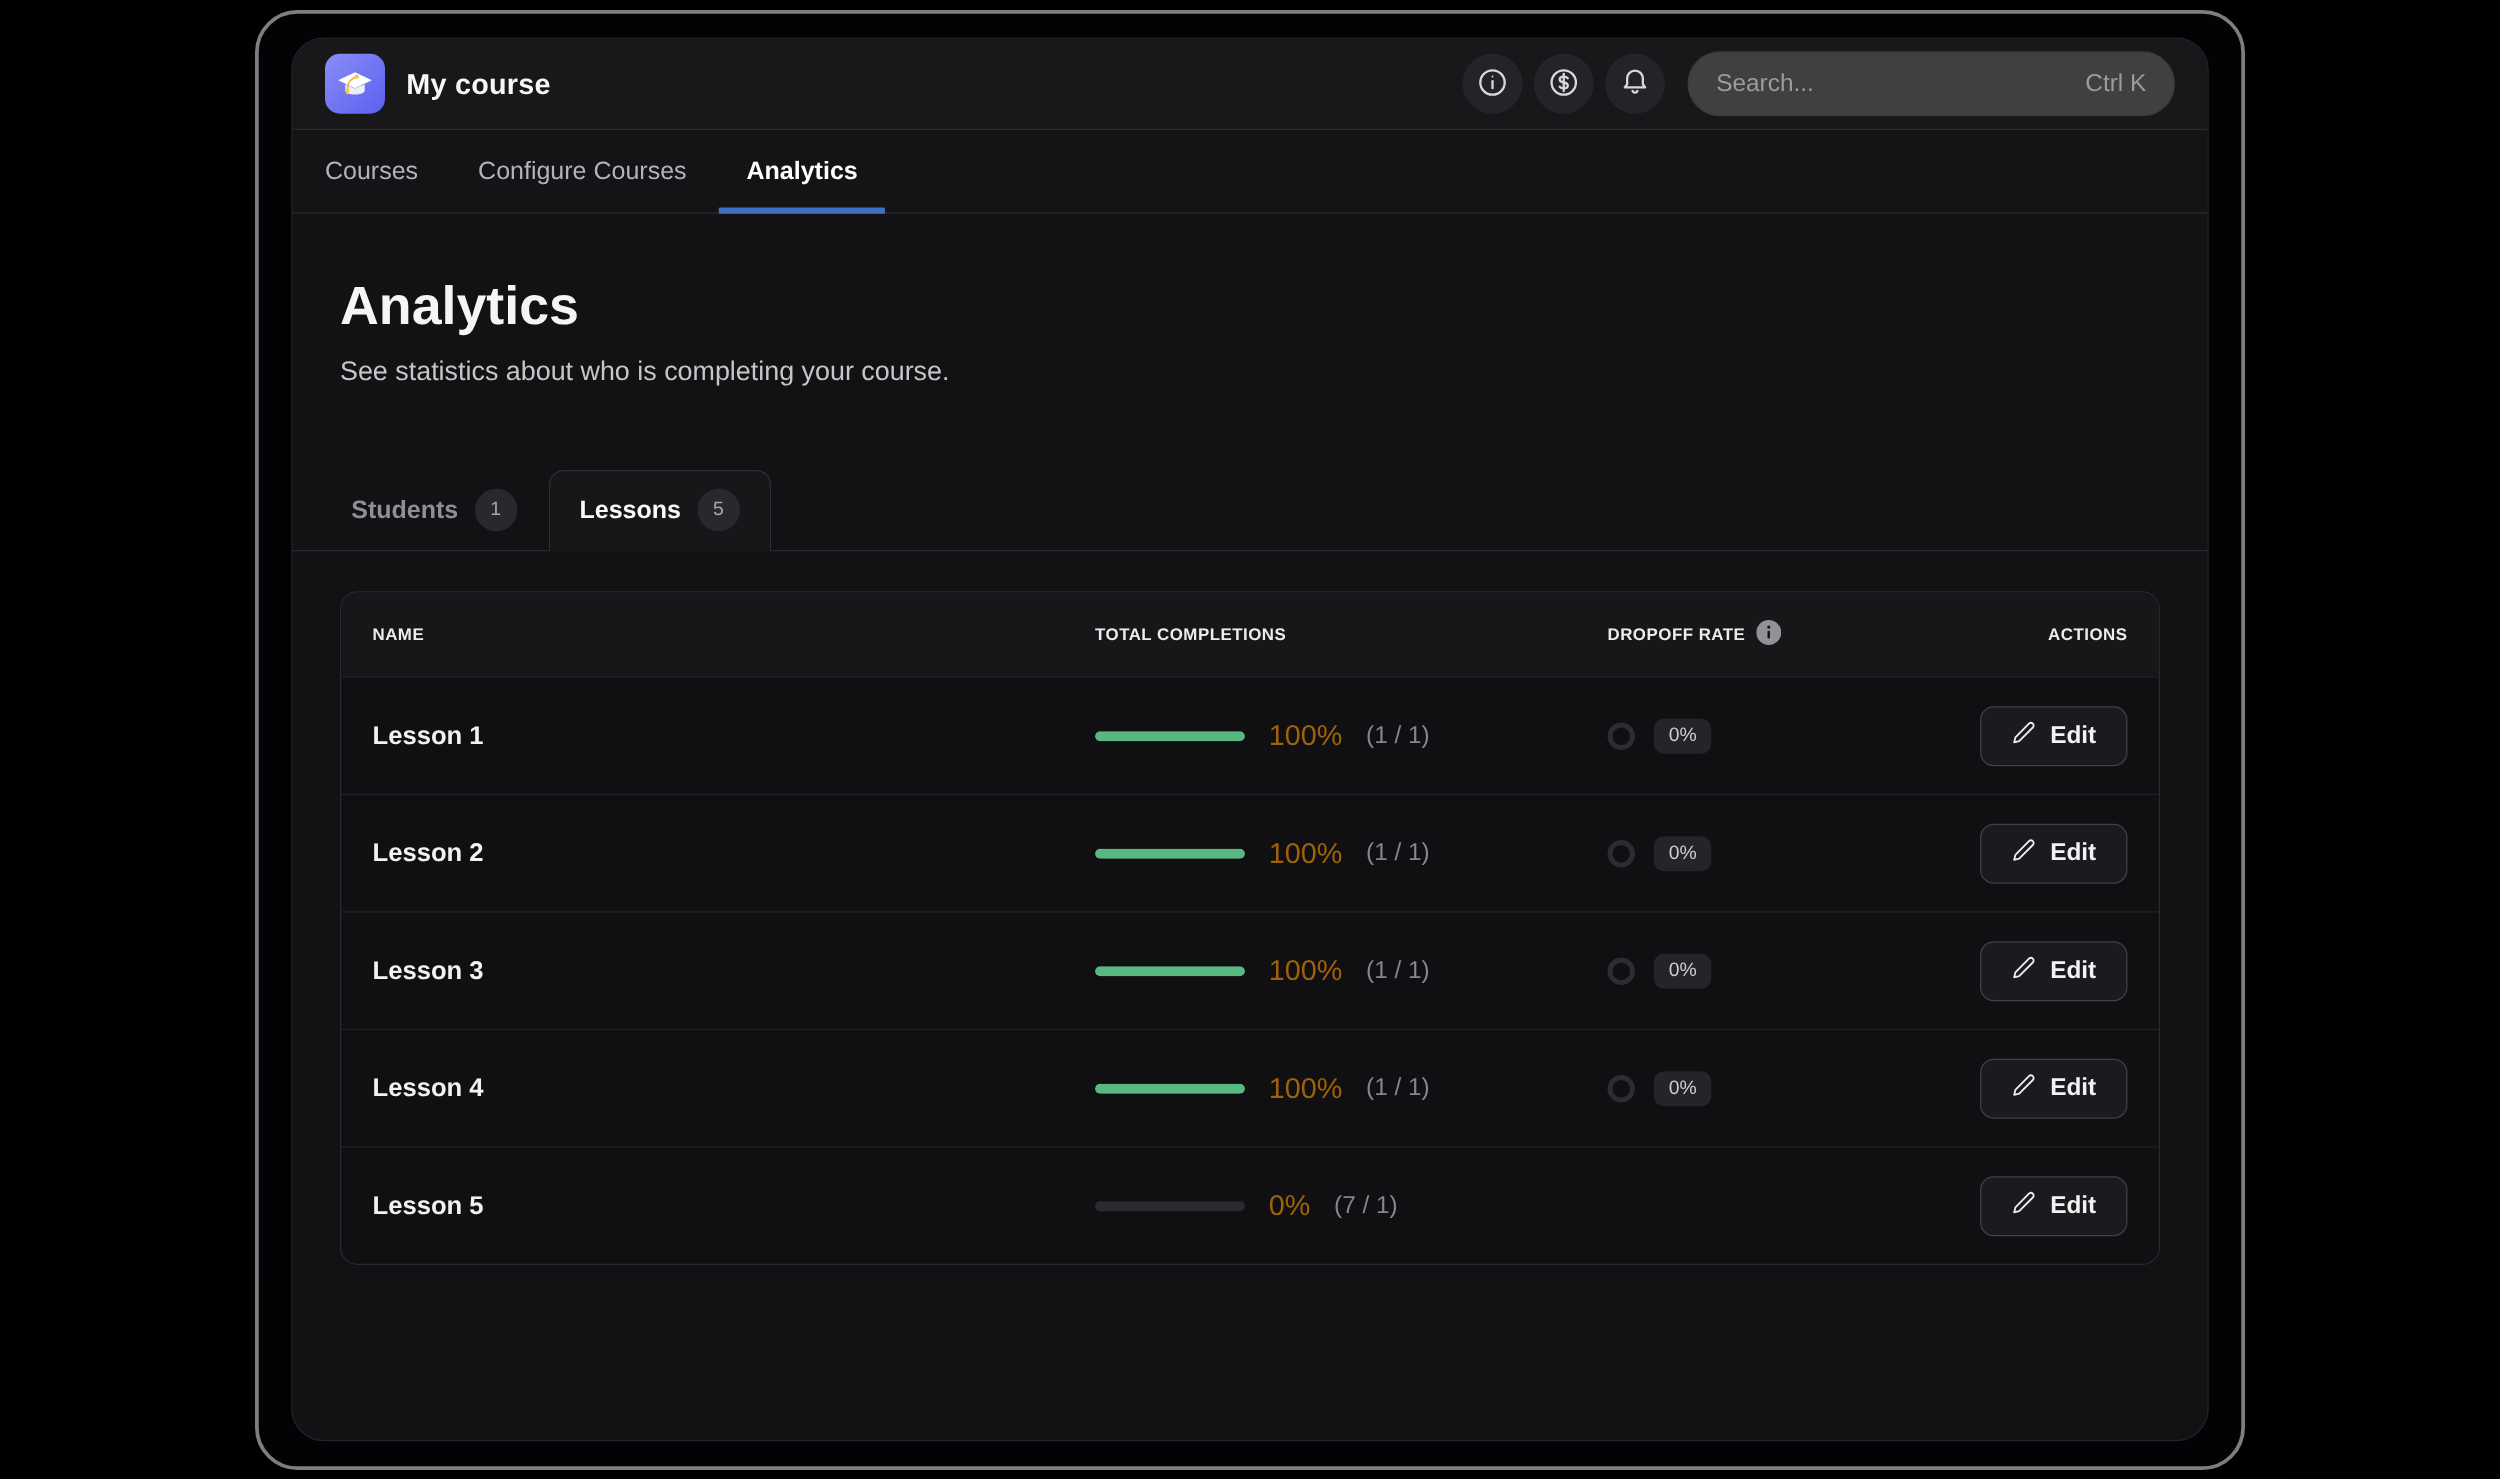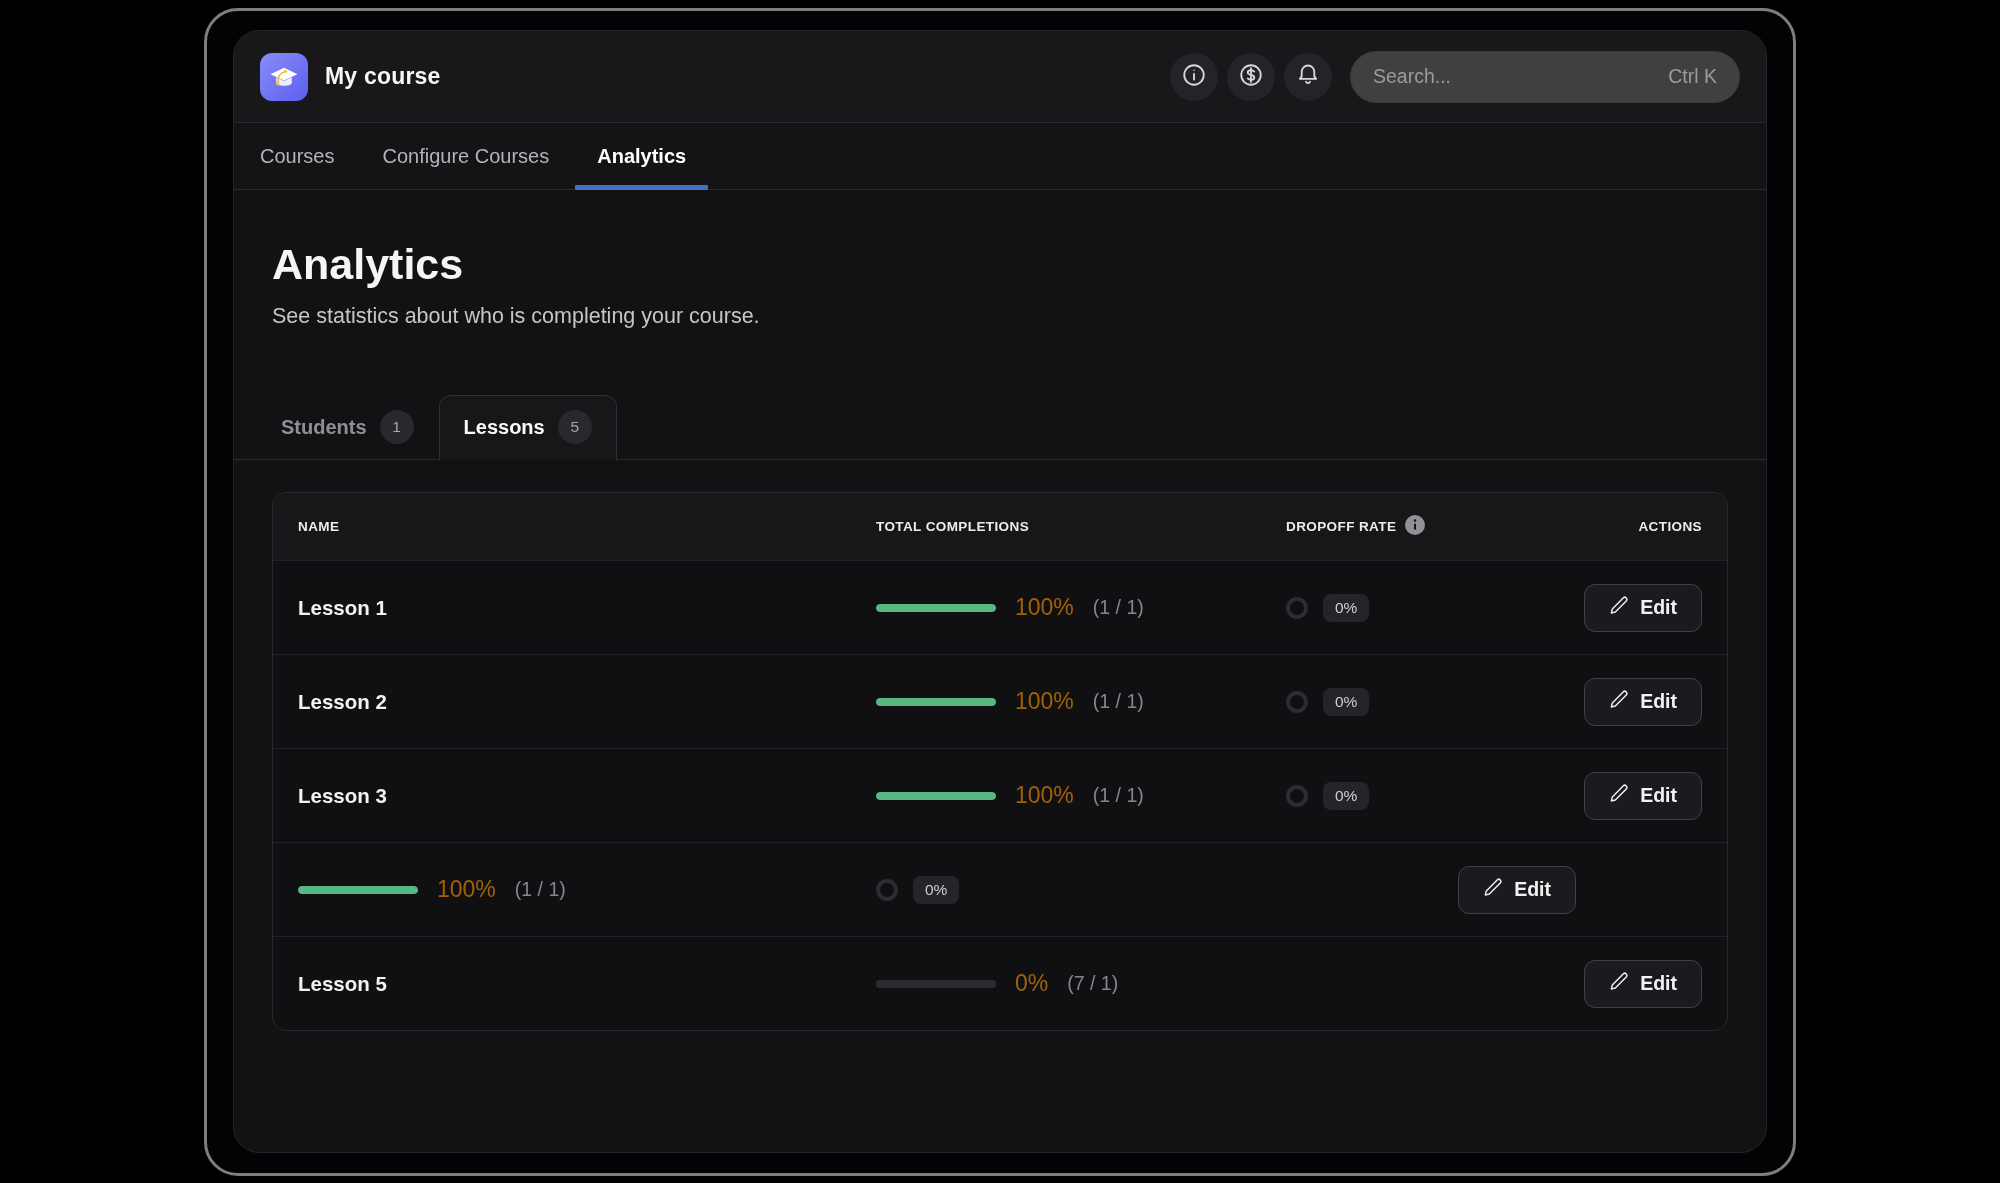--- a/index.html
+++ b/index.html
@@ -14,21 +14,21 @@
   }
 
   
   .panel {
     position: absolute; left: 26px; top: 19px; width: 1534px; height: 1123px;
     background: #121215; border: 1px solid #242428; border-radius: 26px; overflow: hidden;
   }
 
   
   .app-header {
-    height: 92px; display: flex; align-items: center; padding: 0 26px;
+    height: 73px; display: flex; align-items: center; padding: 0 26px;
     background: #18181b; border-bottom: 1px solid #2b2b2f;
   }
   .brand { display: flex; align-items: center; cursor: pointer; }
   .logo {
     width: 48px; height: 48px; border-radius: 12px;
     background: linear-gradient(135deg, #8a8df6 0%, #5b5ff0 100%);
     display: grid; place-items: center; flex: 0 0 auto;
   }
   .app-title { margin-left: 17px; font-size: 23px; font-weight: 700; color: #f7f7f8; letter-spacing: .2px; }
   .header-right { margin-left: auto; display: flex; align-items: center; gap: 9px; }
@@ -280,20 +280,21 @@
               <svg width="20" height="20" viewBox="0 0 24 24" fill="none" stroke="#ededed" stroke-width="1.8" stroke-linecap="round" stroke-linejoin="round">
                 <path d="M17 3.5a2.6 2.6 0 1 1 3.7 3.7L7.6 20.3 2.8 21.5 4 16.7 17 3.5z"></path>
               </svg>
             </span>
             <span>Edit</span>
           </button>
         </div>
       </div>
 
       <div class="t-row">
+        <div class="cell-name">Lesson 4</div>
         <div class="cell-completions">
           <div class="bar">
               <div class="bar-fill" style="width: 100%;"></div>
             </div>
           <span class="pct">100%</span>
           <span class="count">(1 / 1)</span>
         </div>
         <div class="cell-dropoff">
           <span class="ring"></span>
           <span class="rate-badge">0%</span>

